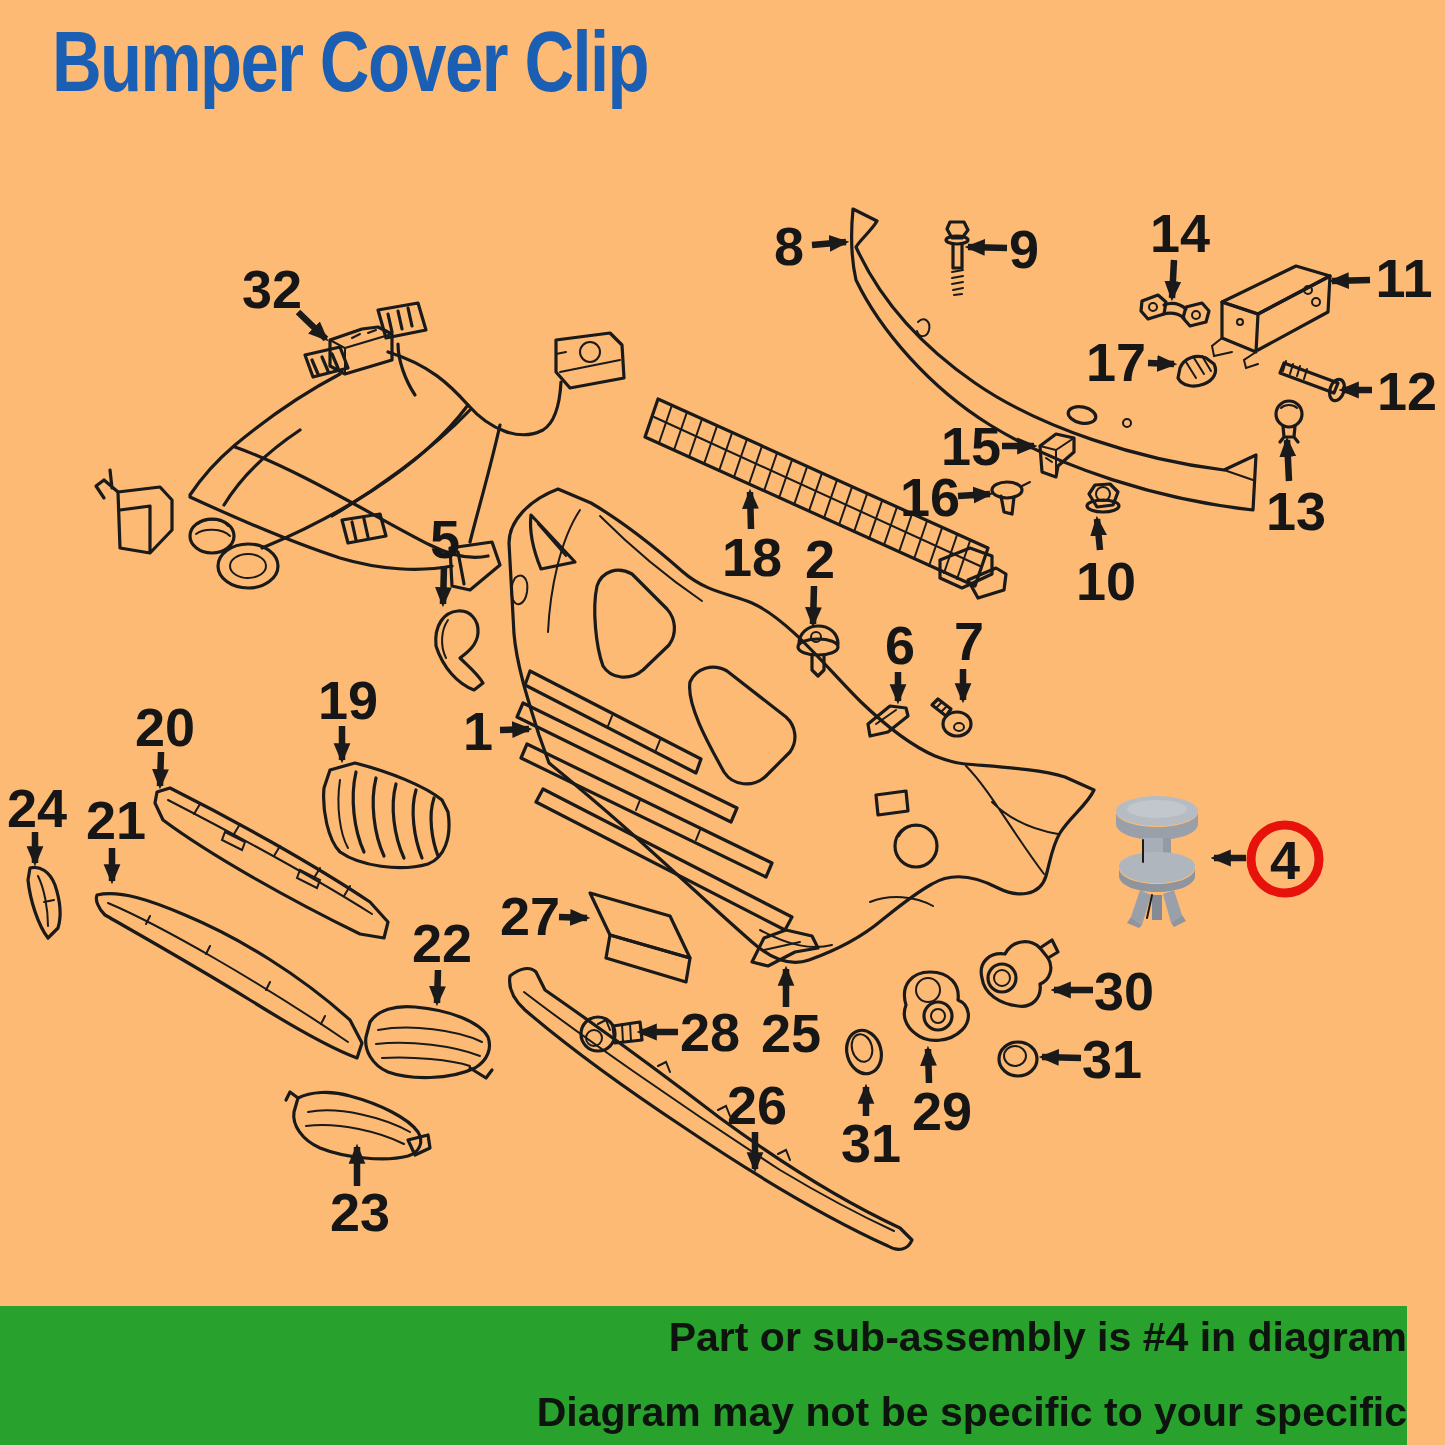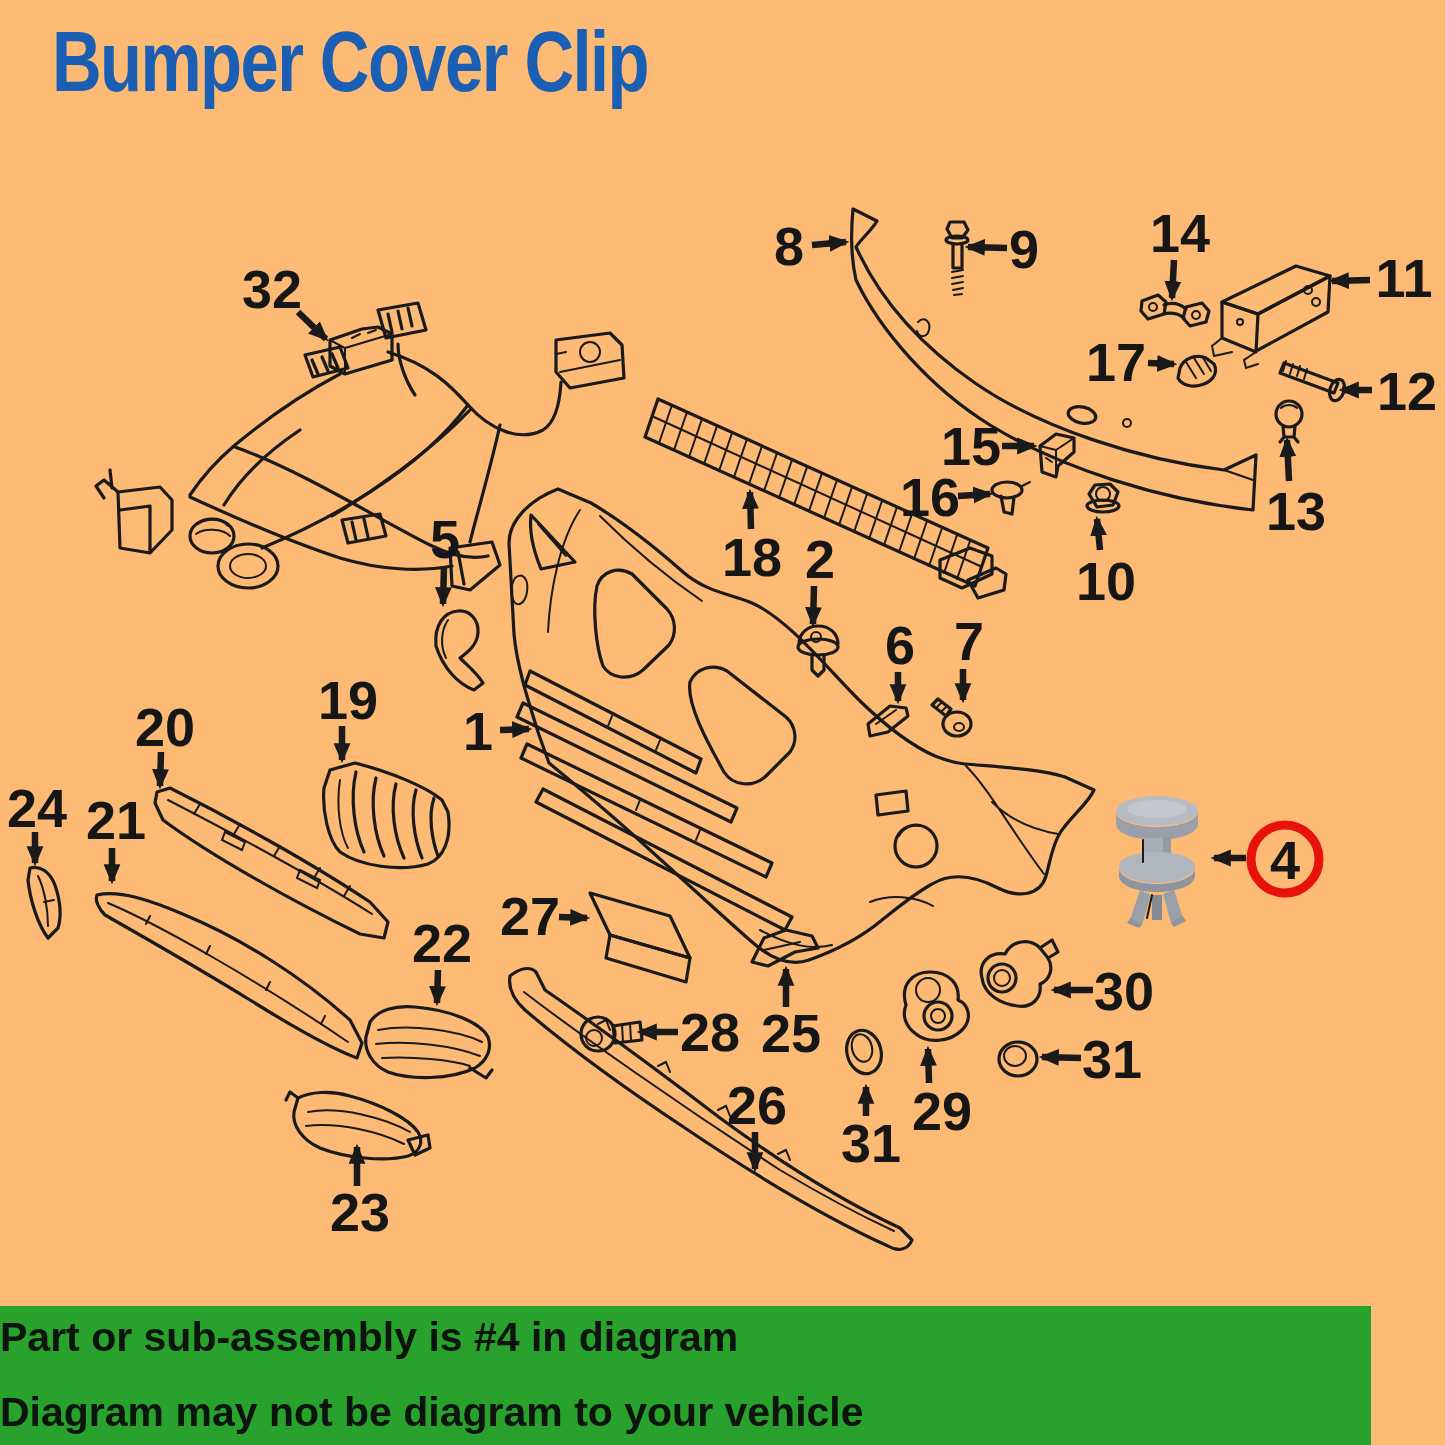--- a/index.html
+++ b/index.html
@@ -1,21 +1,21 @@
 <!DOCTYPE html>
 <html><head>
 <meta charset="utf-8">
 <style>
   html,body{margin:0;padding:0;background:#ffffff;}
   .stage{position:relative;width:1445px;height:1445px;background:#fdba74;overflow:hidden;
          font-family:"Liberation Sans", sans-serif;}
   .title{position:absolute;left:52px;top:12px;font-weight:800;font-size:86px;color:#1a5fb4;
          letter-spacing:-2px;transform:scaleX(.8);transform-origin:left top;white-space:nowrap;}
   .banner{position:absolute;left:0;top:1306px;width:1371px;height:139px;background:#28a22c;
-          text-align:left;color:#0d140d;}
+          text-align:right;color:#0d140d;padding-left:36px;}
   .bline{font-weight:700;font-size:41px;line-height:41px;}
   .bline1{margin-top:11px;}
   .bline2{margin-top:34px;}
   svg.diagram{position:absolute;left:0;top:0;}
   .ln{stroke:#1a1a1a;stroke-width:3.2;fill:none;stroke-linecap:round;stroke-linejoin:round;}
   .thin{stroke:#1a1a1a;stroke-width:2;fill:none;stroke-linecap:round;}
   .arrow{stroke:#1a1a1a;stroke-width:6.5;fill:none;}
   .plabel{font-family:"Liberation Sans",sans-serif;font-weight:700;font-size:54px;fill:#161616;
           text-anchor:middle;}
   .hl{stroke:#e8120c;stroke-width:9;fill:none;}
@@ -354,16 +354,16 @@
     </g>
     <g>
       <line class="arrow" x1="1246" y1="858" x2="1214" y2="858" marker-end="url(#ah)"></line>
       <circle class="hl" cx="1285" cy="859" r="34"></circle>
       <text class="plabel" x="1285" y="879">4</text>
     </g>
   </svg>
 
   <div class="banner">
     <div class="bline bline1">Part or sub-assembly is #4 in diagram</div>
-    <div class="bline bline2">Diagram may not be diagram to your vehicle</div>
+    <div class="bline bline2">Diagram may not be specific to your specific</div>
   </div>
 
 </div>
 
 </body></html>

